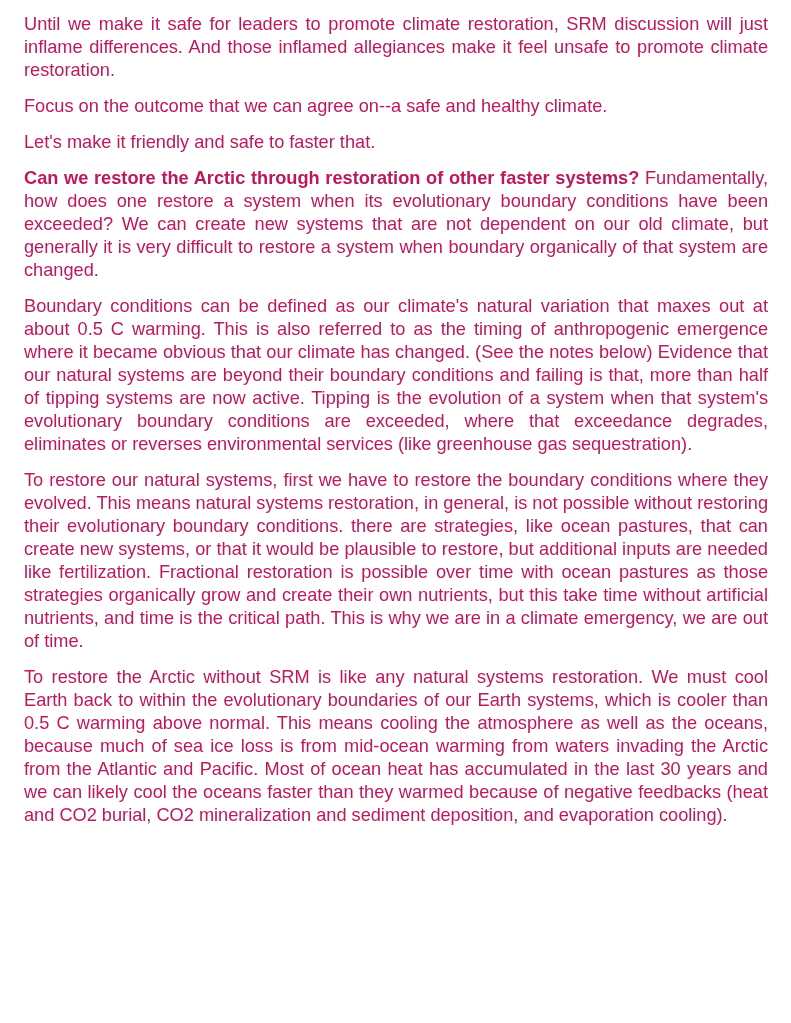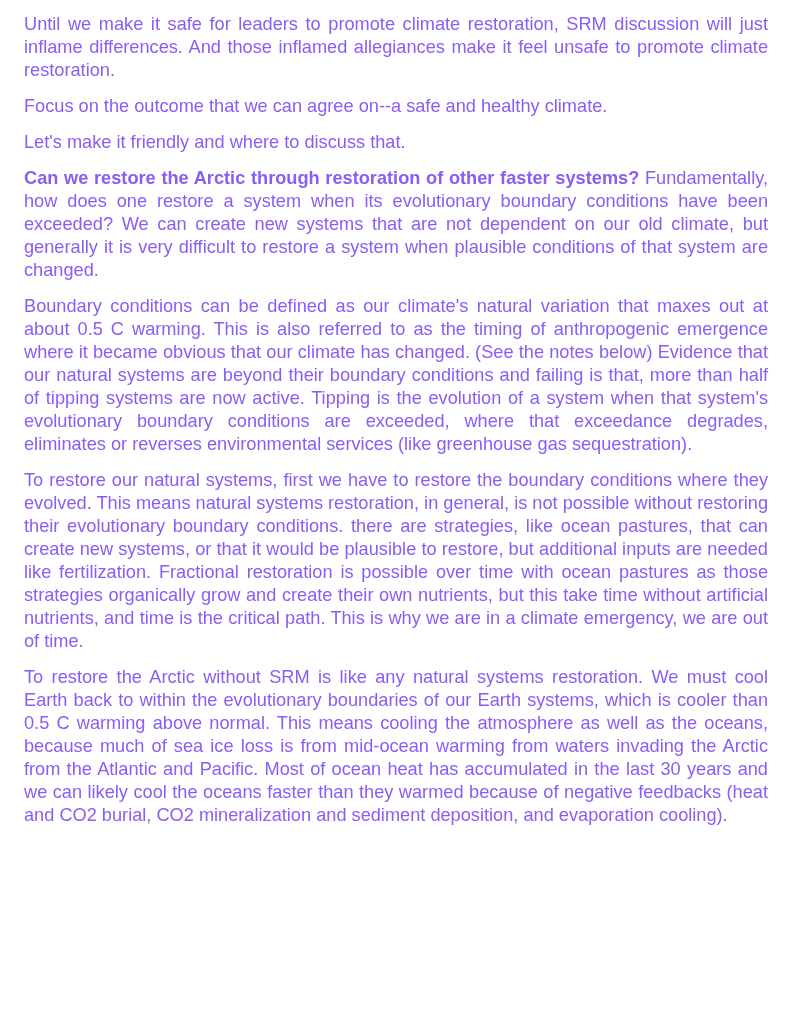--- a/index.html
+++ b/index.html
@@ -10,21 +10,21 @@
     body {
       width: 791px;
       height: 1023px;
       overflow: hidden;
     }
     .doc {
       position: absolute;
       left: 24px;
       top: 13px;
       width: 744px;
-      color: #8b5cf6;
+      color: #be185d;
       font-family: "Liberation Sans", sans-serif;
       font-size: 18.2px;
       line-height: 23px;
     }
     .doc p {
       margin: 0 0 13px 0;
       text-align: justify;
       text-align-last: left;
     }
     .doc p.short { text-align: center; }
@@ -36,25 +36,25 @@
 <body>
 
 <div class="doc">
   <p>
     <span>Until we make it safe for leaders to promote climate restoration, SRM discussion will just inflame differences. And those inflamed allegiances make it feel unsafe to promote climate restoration.</span>
   </p>
   <p class="short">
     <span>Focus on the outcome that we can agree on--a safe and healthy climate.</span>
   </p>
   <p class="short">
-    <span>Let's make it friendly and where to discuss that.</span>
+    <span>Let's make it friendly and safe to faster that.</span>
   </p>
   <p>
     <b>Can we restore the Arctic through restoration of other faster systems?</b>
-    <span>Fundamentally, how does one restore a system when its evolutionary boundary conditions have been exceeded? We can create new systems that are not dependent on our old climate, but generally it is very difficult to restore a system when plausible conditions of that system are changed.</span>
+    <span>Fundamentally, how does one restore a system when its evolutionary boundary conditions have been exceeded? We can create new systems that are not dependent on our old climate, but generally it is very difficult to restore a system when boundary organically of that system are changed.</span>
   </p>
   <p>
     <span>Boundary conditions can be defined as our climate's natural variation that maxes out at about 0.5 C warming. This is also referred to as the timing of anthropogenic emergence where it became obvious that our climate has changed. (See the notes below) Evidence that our natural systems are beyond their boundary conditions and failing is that, more than half of tipping systems are now active. Tipping is the evolution of a system when that system's evolutionary boundary conditions are exceeded, where that exceedance degrades, eliminates or reverses environmental services (like greenhouse gas sequestration).</span>
   </p>
   <p>
     <span>To restore our natural systems, first we have to restore the boundary conditions where they evolved. This means natural systems restoration, in general, is not possible without restoring their evolutionary boundary conditions. there are strategies, like ocean pastures, that can create new systems, or that it would be plausible to restore, but additional inputs are needed like fertilization. Fractional restoration is possible over time with ocean pastures as those strategies organically grow and create their own nutrients, but this take time without artificial nutrients, and time is the critical path. This is why we are in a climate emergency, we are out of time.</span>
   </p>
   <p>
     <span>To restore the Arctic without SRM is like any natural systems restoration. We must cool Earth back to within the evolutionary boundaries of our Earth systems, which is cooler than 0.5 C warming above normal. This means cooling the atmosphere as well as the oceans, because much of sea ice loss is from mid-ocean warming from waters invading the Arctic from the Atlantic and Pacific. Most of ocean heat has accumulated in the last 30 years and we can likely cool the oceans faster than they warmed because of negative feedbacks (heat and CO2 burial, CO2 mineralization and sediment deposition, and evaporation cooling).</span>
   </p>

